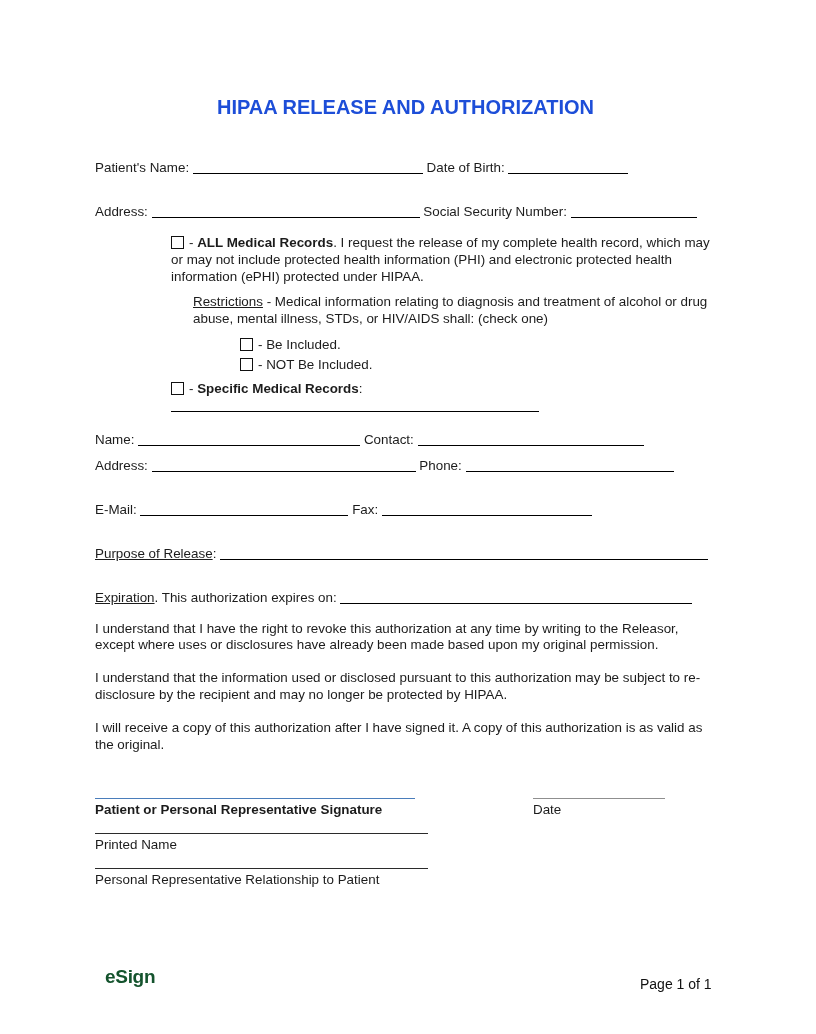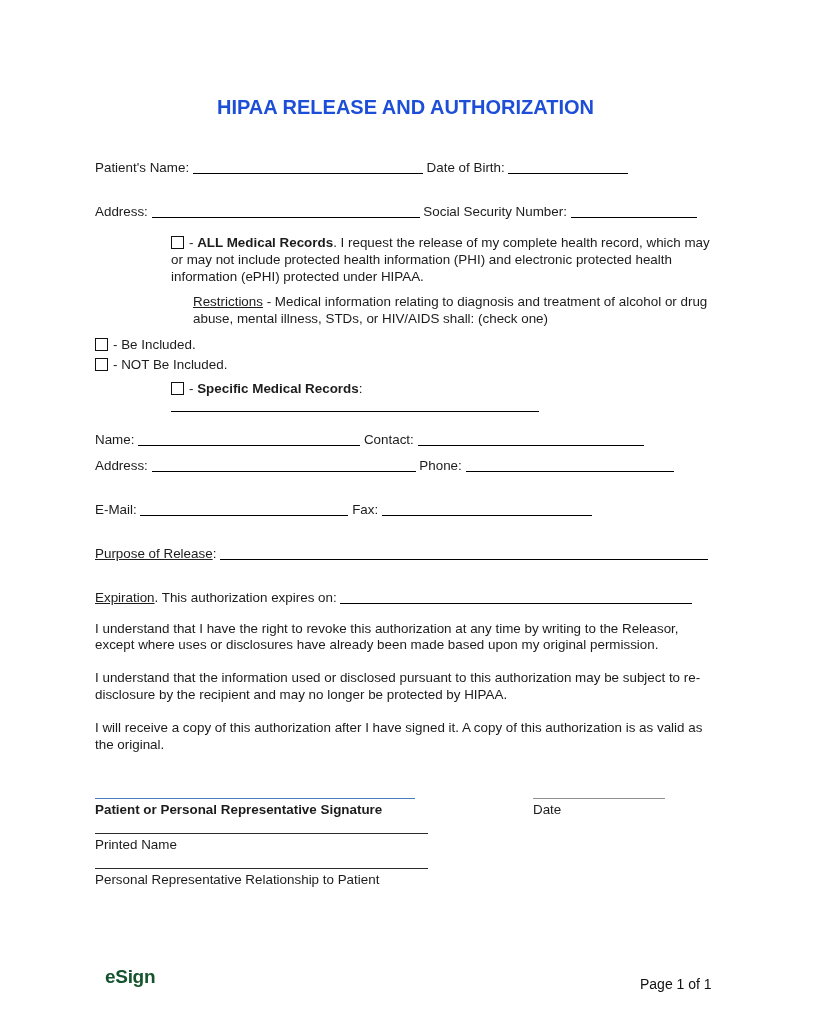--- a/index.html
+++ b/index.html
@@ -33,21 +33,21 @@
   .checkbox {
     display:inline-block;
     width:13px; height:13px;
     border:1.8px solid #111;
     background:#fff;
     vertical-align:-2px;
     margin-right:5px;
   }
   .indent1 { margin-left:76px; }
   .indent2 { margin-left:98px; }
-  .indent3 { }
+  .indent3 { margin-left:145px; }
   .check-option { line-height:17px; margin-bottom:3px; }
   .check-option.last { margin-bottom:8px; }
   .med-para { margin-bottom:17px; }
   .restr-para { margin-bottom:8px; }
   
   .sig-top { display:flex; margin-top:45px; }
   .sig-left { width:320px; margin-right:118px; }
   .sig-right { width:135px; }
   .sig-line { border-top:1.4px solid #2b2b2b; height:0; }
   .sig-line-blue { border-top:1.7px solid var(--sig-line, #4a7dbb); }

